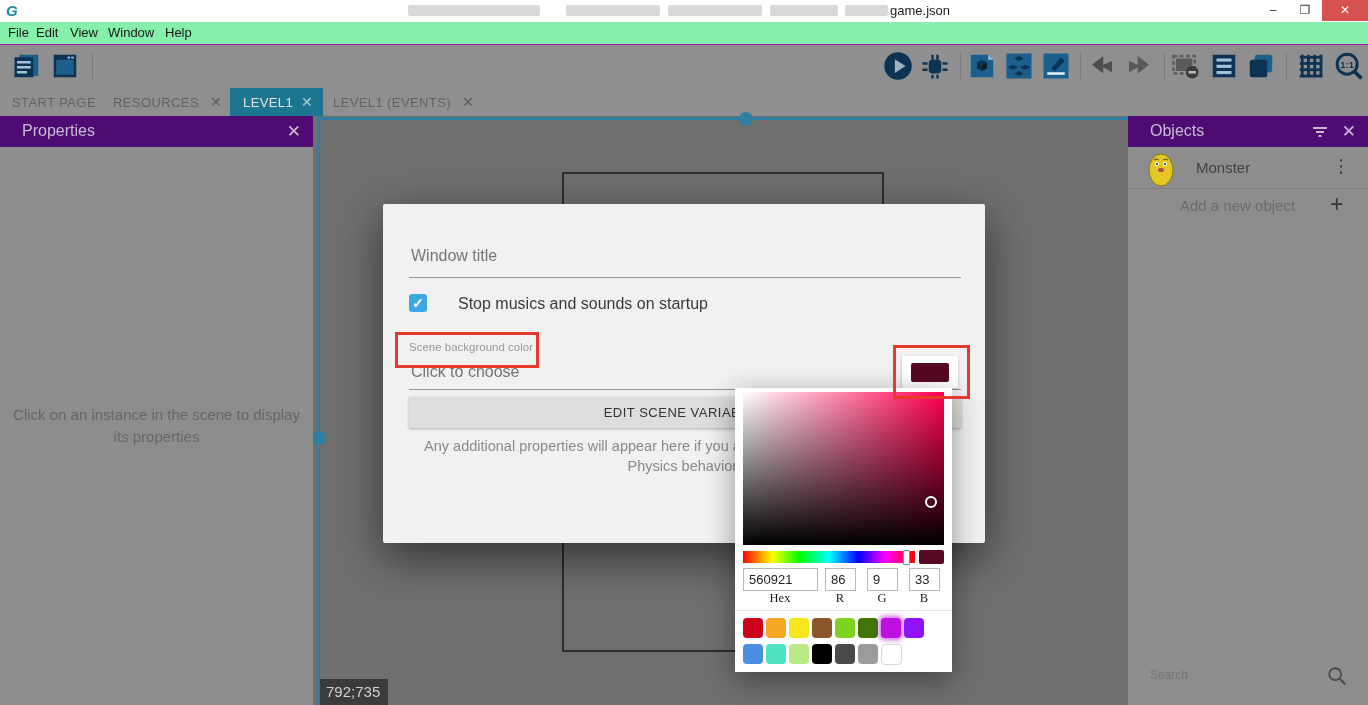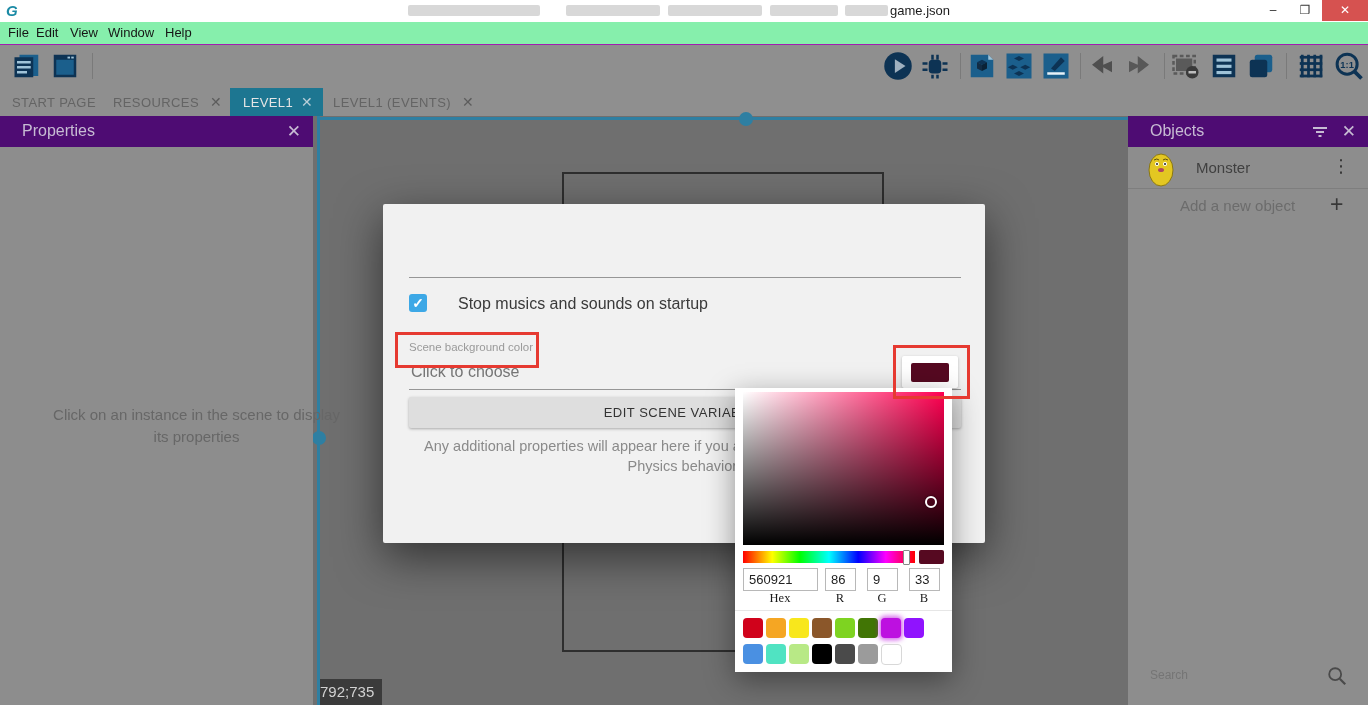--- a/index.html
+++ b/index.html
@@ -26,21 +26,21 @@
   
   .panel{position:absolute;top:116px;bottom:0;background:#8d8d8d;}
   .phead{position:absolute;left:0;top:0;right:0;height:31px;background:#4e0c73;padding-left:40px;}
   .phead .ptitle{position:absolute;left:22px;top:6px;font-size:16px;color:#c7bbd3;}
   .phead .pclose{position:absolute;top:5px;font-size:17px;color:#c7bbd3;}
   #canvas{position:absolute;left:313px;top:116px;width:815px;bottom:0;background:#6f6f6f;}
   .bluebar{position:absolute;background:#2e7fa2;}
   .bluedot{position:absolute;width:14px;height:14px;border-radius:50%;background:#2e7fa2;}
   #gamerect{position:absolute;left:249px;top:56px;width:318px;height:476px;border:2px solid #2e2e2e;}
   #coordtip{position:absolute;left:7px;bottom:0;width:62px;height:26px;background:#3b3b3b;
-            color:#d2d2d2;font-size:15px;line-height:26px;}
+            color:#d2d2d2;font-size:15px;line-height:26px;padding-left:6px;}
   
   .objrow{position:absolute;left:0;right:0;}
   .divider{position:absolute;left:0;right:0;height:1px;background:#7e7e7e;}
   
   #dialog{position:absolute;left:383px;top:204px;width:602px;height:339px;background:#f1f1f1;
           border-radius:2px;box-shadow:0 14px 45px rgba(0,0,0,.55);z-index:10;}
   #dialog input{background:transparent;border:none;outline:none;font-family:"Liberation Sans",sans-serif;}
   .uline{position:absolute;left:26px;width:552px;height:1px;background:#969696;}
   #cb{position:absolute;left:26px;top:90px;width:18px;height:18px;background:#3da8e6;border-radius:3px;
       color:#fff;font-size:14px;font-weight:bold;text-align:center;line-height:18px;}
@@ -210,21 +210,21 @@
   <div class="bluebar" style="left:317px;top:116px;width:3px;height:589px;"></div>
   <div class="bluedot" style="left:312px;top:431px;"></div>
   <div class="bluebar" style="left:320px;top:117px;width:808px;height:3px;"></div>
   <div class="bluedot" style="left:739px;top:112px;"></div>
 
   <div class="panel" style="left:0;width:313px;">
     <div class="phead">
       <span class="ptitle">Properties</span>
       <span class="pclose" style="right:12px;">✕</span>
     </div>
-    <div class="abs" style="left:0;top:288px;width:100%;text-align:center;font-size:15px;line-height:22px;color:#676767;margin-left:40px;">
+    <div class="abs" style="left:0;top:288px;width:100%;text-align:center;font-size:15px;line-height:22px;color:#676767;">
       <div>Click on an instance in the scene to display</div>
       <div>its properties</div>
     </div>
   </div>
 
   <div class="panel" style="left:1128px;width:240px;">
     <div class="phead">
       <span class="ptitle">Objects</span>
       <svg class="abs" style="right:40px;top:8px;width:16px;height:16px;" viewBox="0 0 16 16">
           <g stroke="#c7bbd3" stroke-width="2">
@@ -255,20 +255,21 @@
       <span class="abs" style="left:202px;top:2px;font-size:23px;font-weight:300;color:#383838;">+</span>
     </div>
     <input class="abs" style="left: 20px; bottom: 22px; width: 170px; font-size: 12px; background: transparent; border: none; outline: none; color: rgb(51, 51, 51);" placeholder="Search">
     <svg class="abs" style="right:20px;bottom:18px;width:22px;height:22px;" viewBox="0 0 24 24">
         <circle cx="10" cy="10" r="6.5" fill="none" stroke="#4a4a4a" stroke-width="2"></circle>
         <line x1="15" y1="15" x2="21" y2="21" stroke="#4a4a4a" stroke-width="2.4"></line>
       </svg>
   </div>
 
   <div id="dialog">
+    <input class="abs" style="left: 26px; top: 42px; width: 540px; font-size: 16px; color: rgb(51, 51, 51);" placeholder="Window title">
     <div class="uline" style="top:73px;"></div>
     <div id="cb">✓</div>
     <span class="abs" style="left:54px;top:91px;font-size:16px;color:#3a3a3a;margin-left:21px;">Stop musics and sounds on startup</span>
     <span class="abs" style="left:26px;top:137px;font-size:11.5px;color:#9a9a9a;">Scene background color</span>
     <input class="abs" style="left: 26px; top: 158px; width: 300px; font-size: 16px; color: rgb(51, 51, 51);" placeholder="Click to choose">
     <div class="uline" style="top:185px;"></div>
     <div class="abs" style="left:519px;top:152px;width:56px;height:32px;background:#fff;border-radius:2px;box-shadow:0 1px 3px rgba(0,0,0,.25);">
       <div class="abs" style="left: 9px; top: 7px; width: 38px; height: 19px; border-radius: 2px; background-color: rgb(86, 9, 33);"></div>
     </div>
     <button id="editbtn">EDIT SCENE VARIABLES</button>

